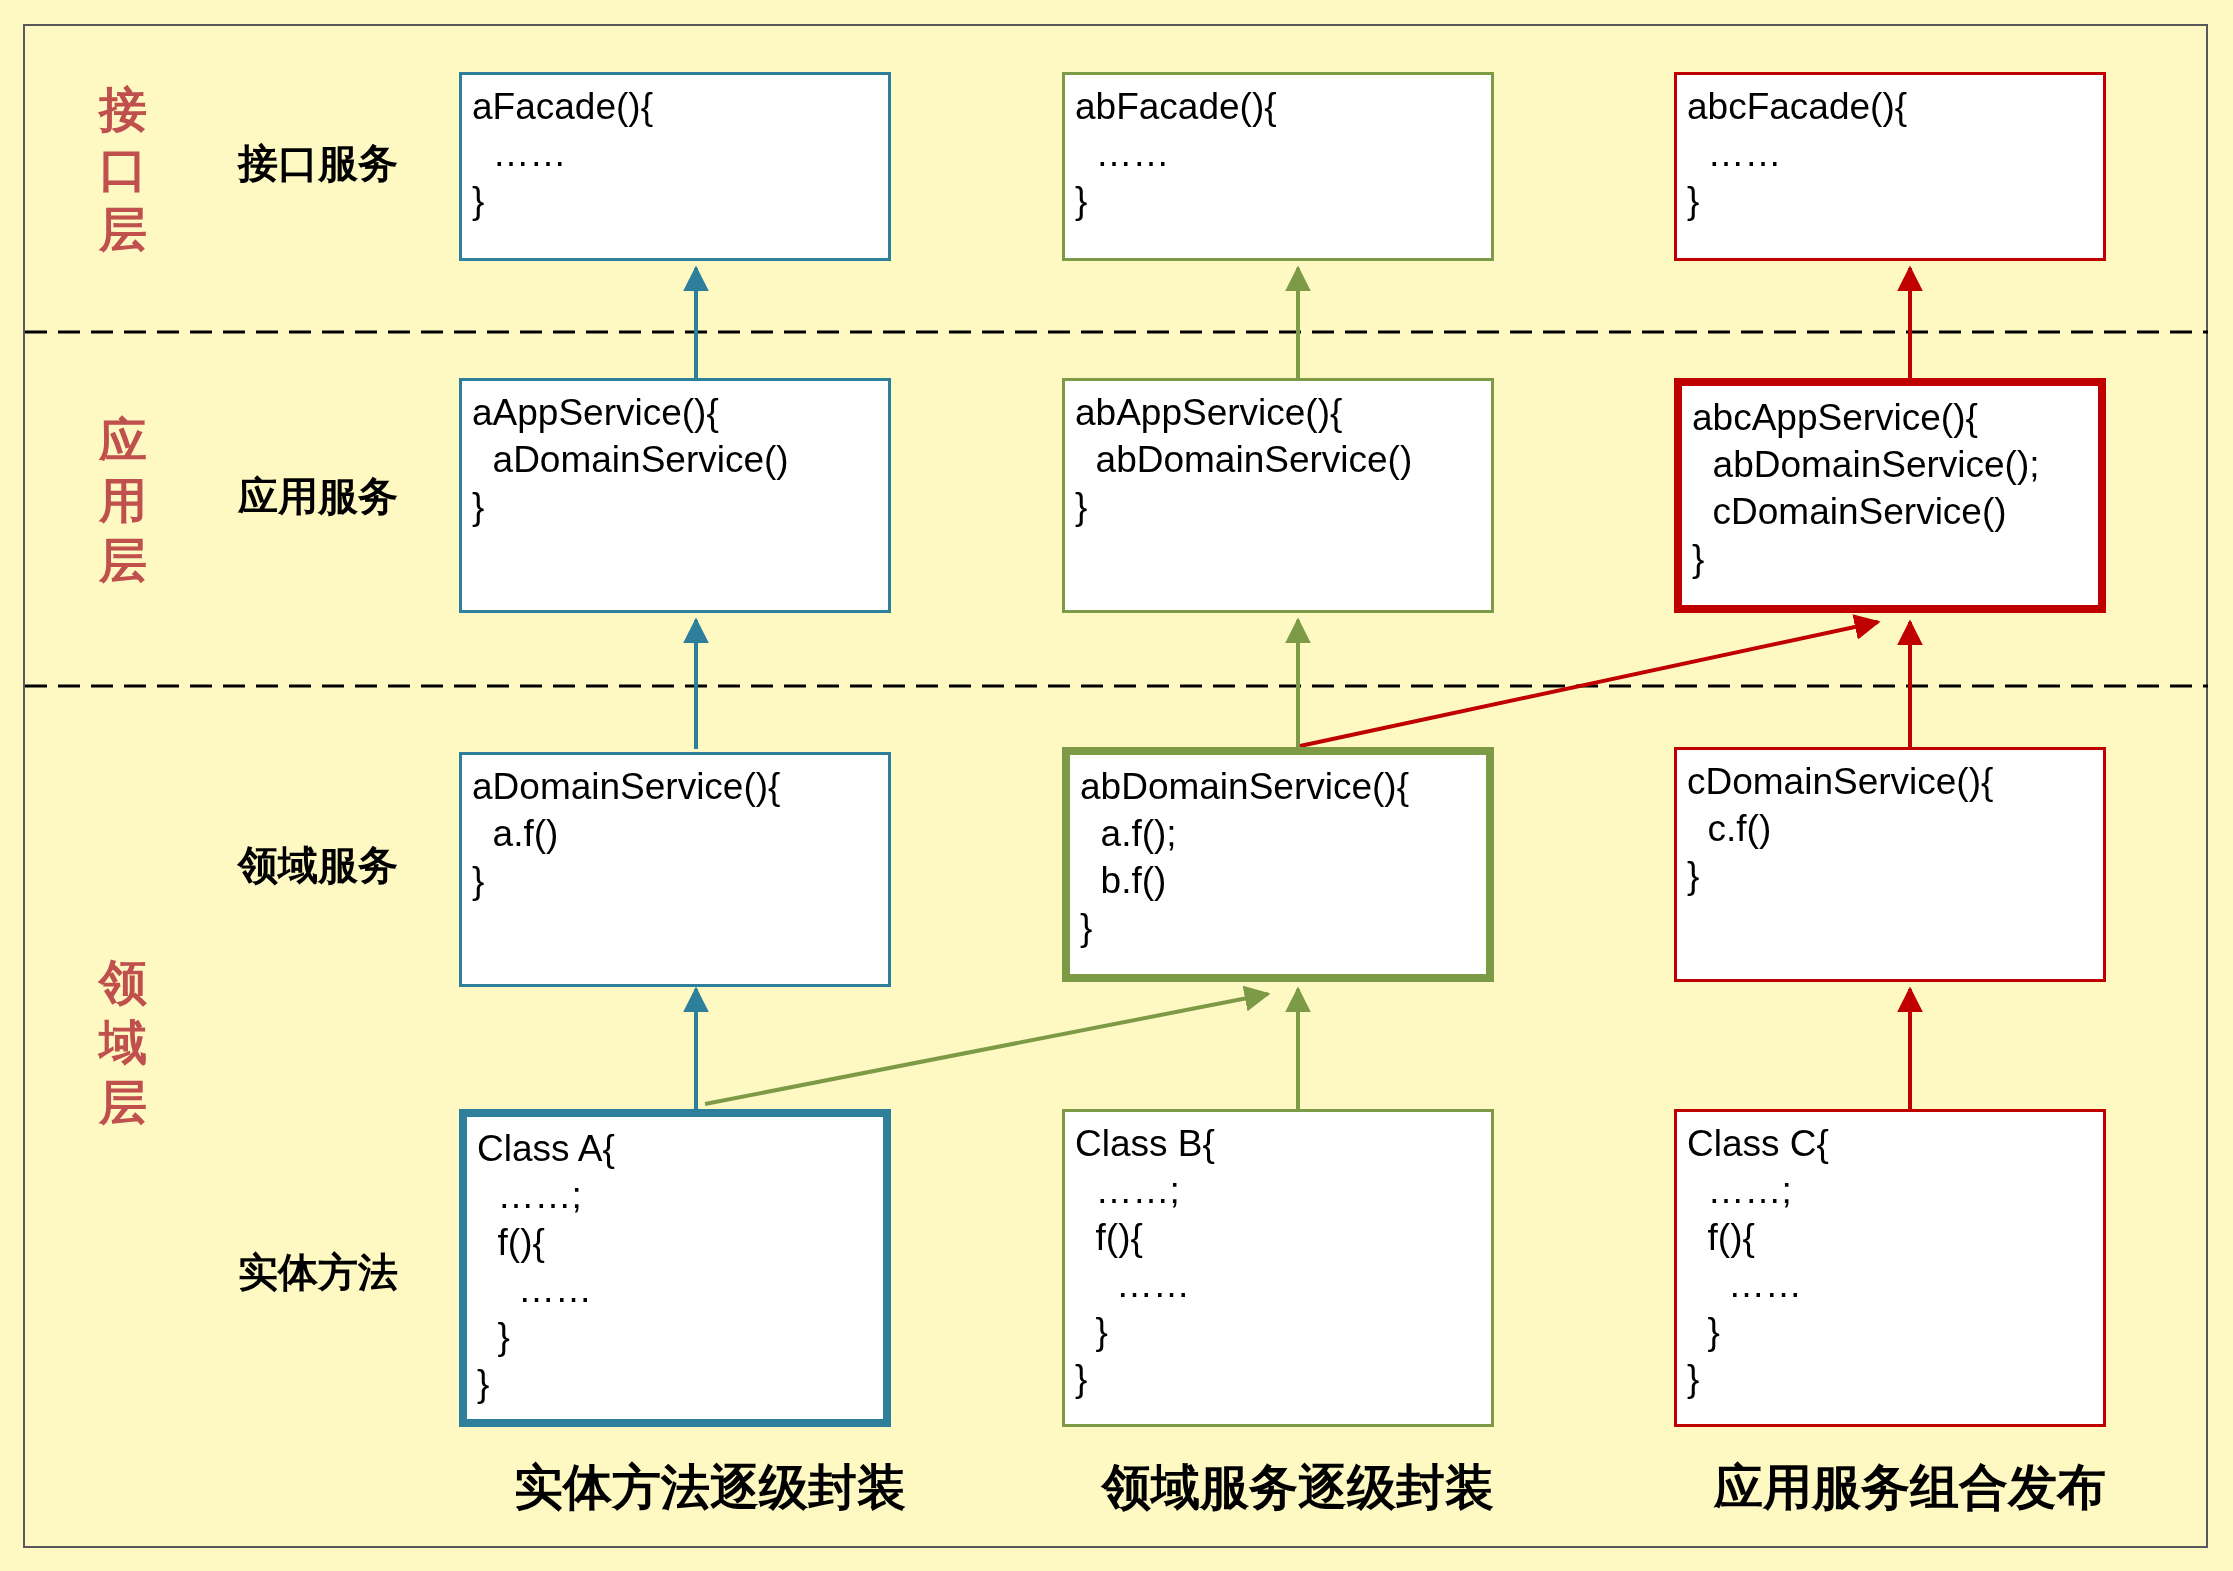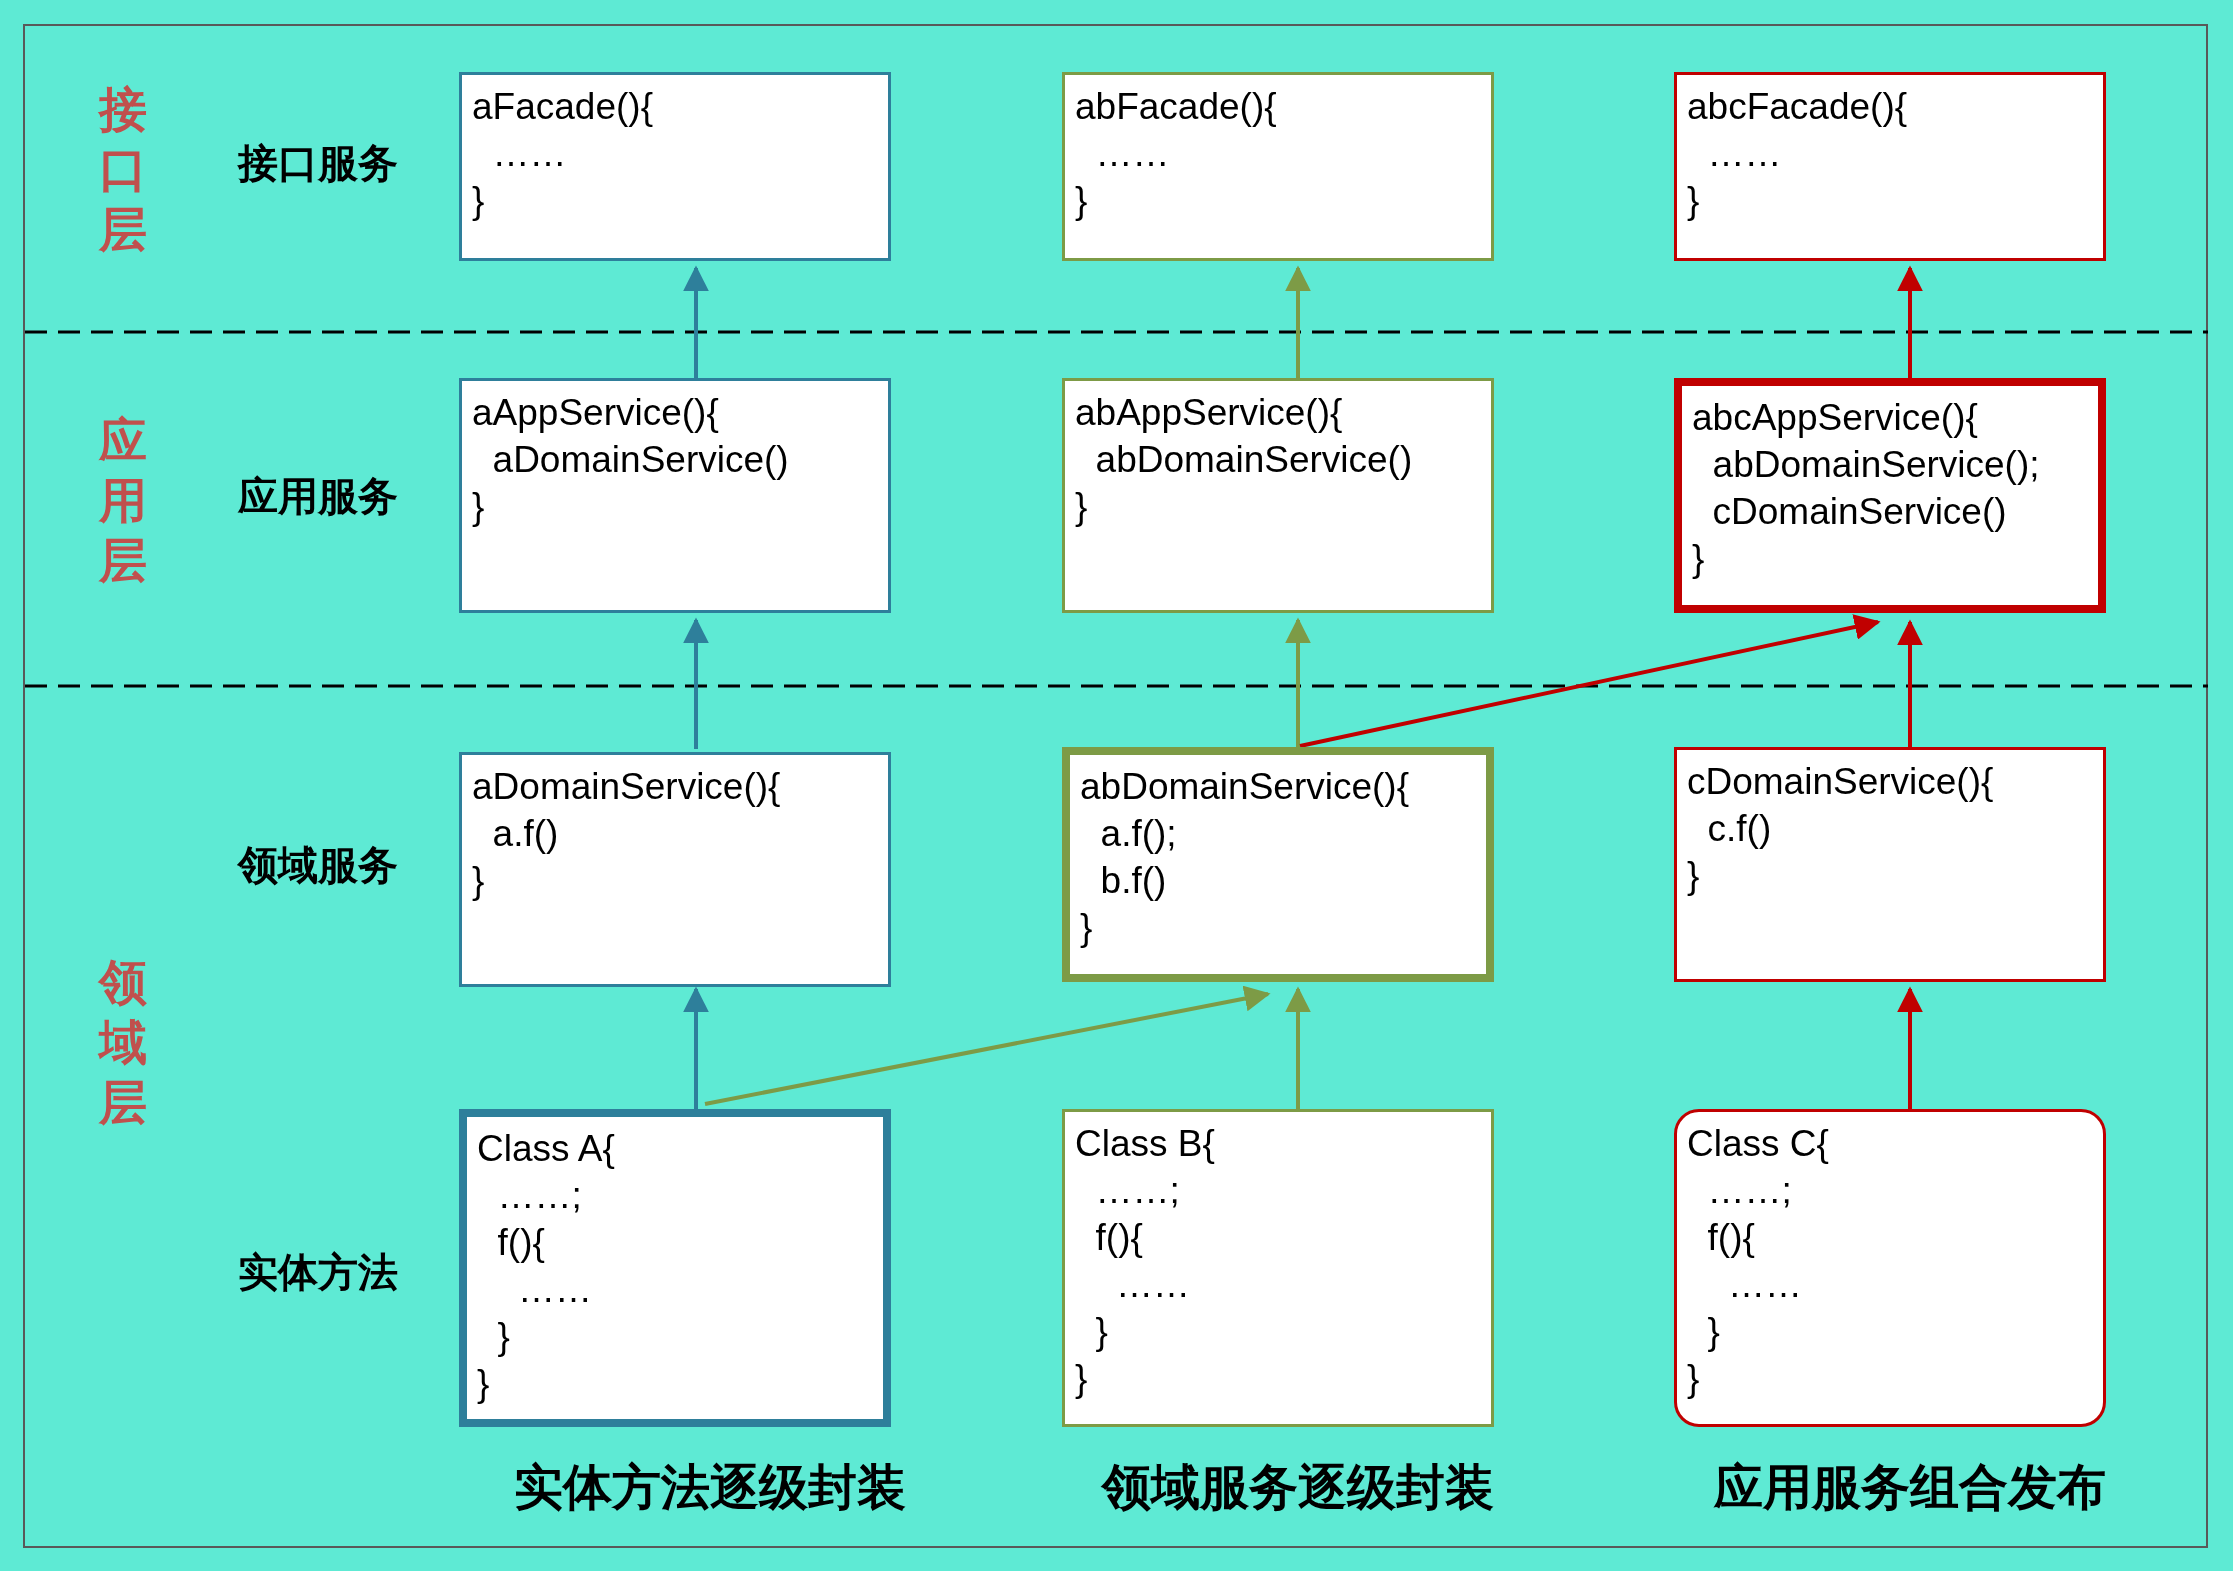--- a/index.html
+++ b/index.html
@@ -1,19 +1,19 @@
 <!DOCTYPE html>
 <html style="--teal: #2E7F9B; --green: #7D9B46; --red: #C00000; --layer-label: #C0504D; --line: #000000; --frame: #595959;"><head>
 <meta charset="utf-8">
 <style>
   html,body{margin:0;padding:0;background:#fff;}
   .canvas{
     position:relative;
     width:2233px;height:1571px;
-    background:#5eead4;
+    background:#fef9c3;
     font-family:"Liberation Sans", sans-serif;
     overflow:hidden;
   }
   .frame{
     position:absolute;left:23px;top:24px;width:2185px;height:1524px;
     border:2px solid var(--frame,#595959);
     box-sizing:border-box;
   }
   .overlay{position:absolute;left:0;top:0;width:2233px;height:1571px;}
   .box{
@@ -165,21 +165,21 @@
 }</div>
     </div>
   <div class="box b-green" style="left:1062px;top:1109px;height:318px;">
       <div class="code">Class B{
   ……;
   f(){
     ……
   }
 }</div>
     </div>
-  <div class="box b-red" style="left:1674px;top:1109px;height:318px;border-radius:25px;">
+  <div class="box b-red" style="left:1674px;top:1109px;height:318px;">
       <div class="code">Class C{
   ……;
   f(){
     ……
   }
 }</div>
     </div>
 
   <div class="caption" style="left:710px;top:1488px;">实体方法逐级封装</div>
   <div class="caption" style="left:1298px;top:1488px;">领域服务逐级封装</div>

